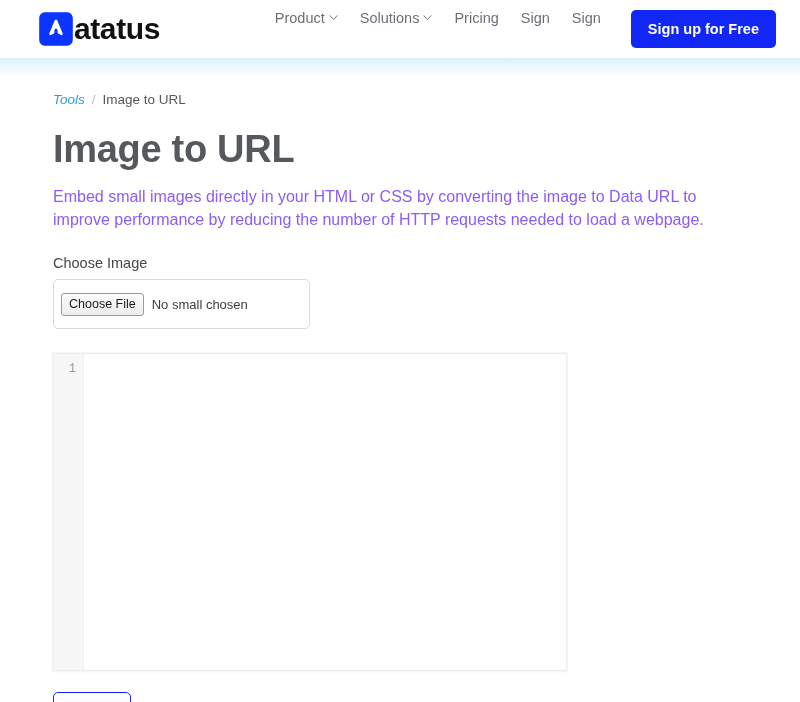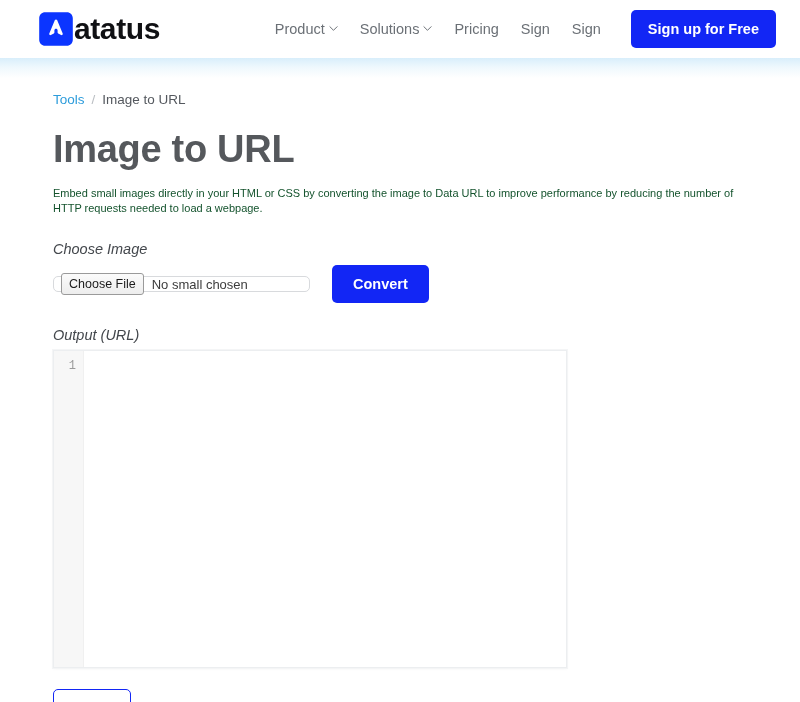--- a/index.html
+++ b/index.html
@@ -33,21 +33,21 @@
     font-size: 30px;
     font-weight: 700;
     color: #101114;
     letter-spacing: -0.4px;
     line-height: 1;
   }
 
   .main-nav {
     margin-left: auto;
     display: flex;
-    align-items: center;
+    align-items: flex-start;
     gap: 22px;
   }
   .nav-link {
     font-size: 14.5px;
     color: #6b7076;
     text-decoration: none;
     display: inline-flex;
     align-items: center;
     gap: 4px;
     white-space: nowrap;
@@ -87,57 +87,57 @@
     font-size: 13.5px;
     color: #555a60;
     margin: 0 0 22px 0;
     display: flex;
     align-items: center;
     gap: 7px;
   }
   .breadcrumb a {
     color: #2d9cdb;
     text-decoration: none;
+    font-style: italic;
   }
   .breadcrumb .sep { color: #b9bdc2; }
   .breadcrumb .current { color: #54585e; }
 
   .page-title {
     font-size: 38px;
     font-weight: 700;
     color: #55585c;
     margin: 0 0 15px 0;
     letter-spacing: -0.3px;
     line-height: 1.1;
   }
   .page-desc {
-    font-size: 11px;
+    font-size: 16px;
     line-height: 1.42;
-    color: #14532d;
+    color: #8b5cf6;
     margin: 0 0 24px 0;
     max-width: 700px;
   }
 
   .field-label {
     font-size: 14.5px;
     color: #43474c;
     margin-bottom: 8px;
     display: block;
-    font-style: italic;
   }
 
   .upload-row {
     display: flex;
     align-items: center;
     gap: 22px;
     margin-bottom: 24px;
   }
   .file-input {
     width: 257px;
-    height: 16px;
+    height: 50px;
     border: 1px solid #d8dadd;
     border-radius: 5px;
     background: #ffffff;
     display: flex;
     align-items: center;
     padding: 0 7px;
     gap: 8px;
   }
   .file-btn {
     border: 1px solid #9a9a9a;
@@ -270,24 +270,22 @@
 
   <h1 class="page-title">Image to URL</h1>
   <p class="page-desc">Embed small images directly in your HTML or CSS by converting the image to Data URL to improve performance by reducing the number of HTTP requests needed to load a webpage.</p>
 
   <label class="field-label">Choose Image</label>
   <div class="upload-row">
     <div class="file-input">
       <button class="file-btn">Choose File</button>
       <span class="file-status">No small chosen</span>
     </div>
-    <button class="convert-button">Convert</button>
   </div>
 
-  <label class="field-label editor-label">Output (URL)</label>
   <div class="editor">
     <div class="editor-gutter">
       <div class="gutter-line">1</div>
     </div>
     <div class="editor-content"></div>
   </div>
 
   <button class="copy-button">Copy</button>
 </main>
 

